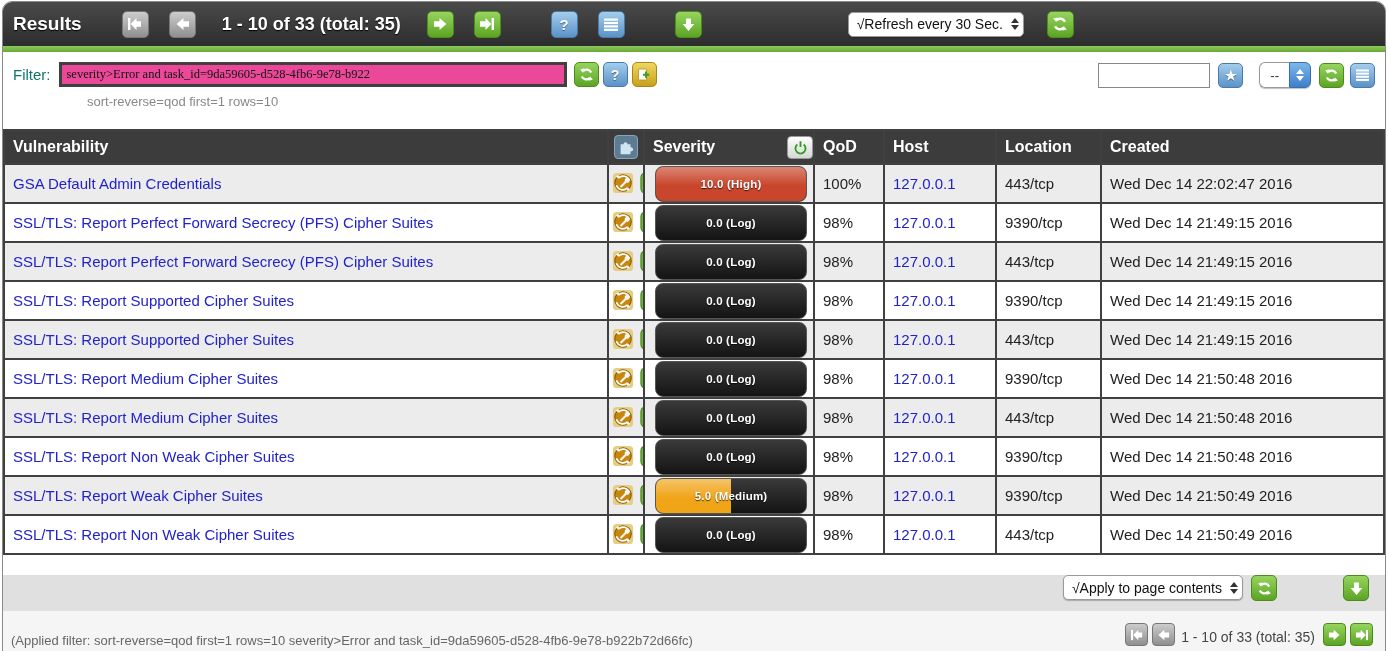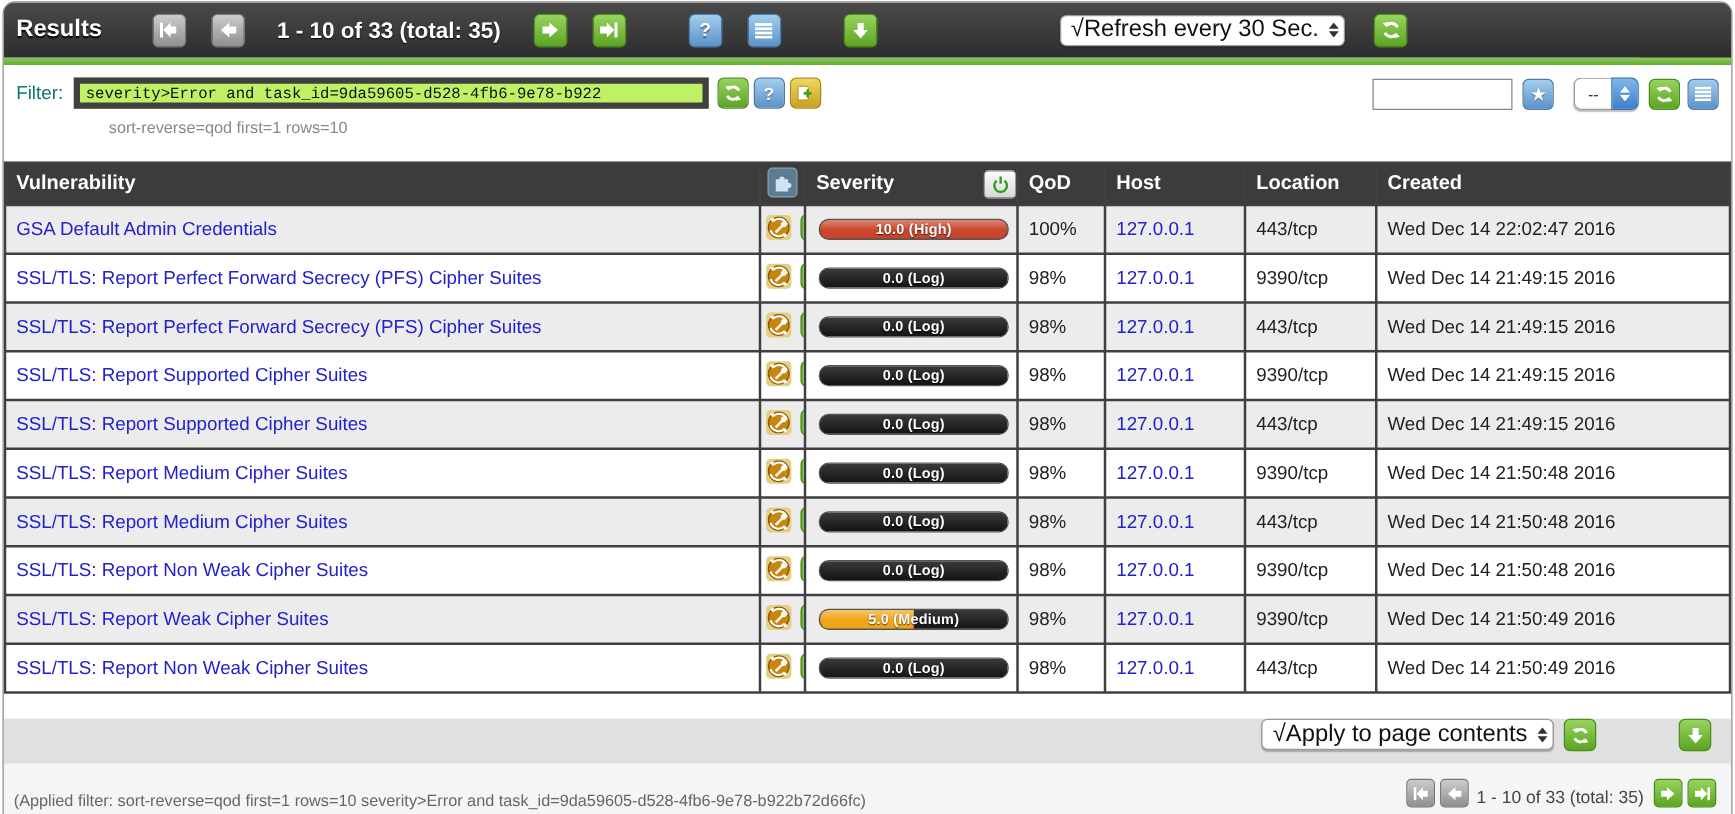--- a/index.html
+++ b/index.html
@@ -24,32 +24,32 @@
   .btn.gray  { background:linear-gradient(#cccccc,#8f8f8f); border:1px solid #777; }
   .btn.green { background:linear-gradient(#97d45e,#5ca424); border:1px solid #4c8c1d; }
   .btn.blue  { background:linear-gradient(#a3cdec,#5b92c9); border:1px solid #4a7ba8; }
   .btn.small { width:23px; height:23px; border-radius:4px; }
   .btn .q { color:#fff; font-weight:bold; font-size:15px; text-shadow:0 1px 1px rgba(0,0,0,.4); }
   .gap { width:14px; flex:none; }
   
   .sel {
     background:#fff; border:1px solid #9a9a9a; border-radius:5px; height:25px;
     display:inline-flex; align-items:center; padding:0 4px 0 8px; cursor:pointer;
-    font-size:19px; color:#111; box-shadow:0 1px 1px rgba(0,0,0,.25);
+    font-size:14px; color:#111; box-shadow:0 1px 1px rgba(0,0,0,.25);
   }
   .sel .arrows { margin-left:8px; display:flex; flex-direction:column; align-items:center; gap:2px; }
   .tri-up    { width:0; height:0; border-left:4px solid transparent; border-right:4px solid transparent; border-bottom:5px solid #333; }
   .tri-down  { width:0; height:0; border-left:4px solid transparent; border-right:4px solid transparent; border-top:5px solid #333; }
   
   .filterbar { background:#fff; padding:10px 8px 4px 8px; height:77px; position:relative; }
   .filter-row { display:flex; align-items:center; }
   .filter-label { font-size:15px; color:#0f766e; margin:0 8px 0 2px; }
   .filter-input {
-    width:508px; height:25px; border:5px solid #404040; font-size:12.5px; padding:0 5px;
-    font-family:Liberation Mono, monospace; color:#111; background:#bef264;
+    width:508px; height:25px; border:3px solid #404040; font-size:12.5px; padding:0 5px;
+    font-family:Liberation Serif, serif; color:#111; background:#ec4899;
   }
   .filter-subtext { color:#888; font-size:13px; margin:7px 0 0 76px; }
   .filter-right { position:absolute; right:8px; top:10px; display:flex; align-items:center; }
   .saved-input { width:112px; height:25px; border:1px solid #888; font-size:12.5px; padding:0 5px; margin-right:6px; }
   .mini-sel { display:inline-flex; height:26px; margin:0 6px 0 14px; cursor:pointer; box-shadow:0 1px 1px rgba(0,0,0,.25); border-radius:6px; }
   .mini-sel .txt {
     background:#fff; border:1px solid #9a9a9a; border-right:none; border-radius:6px 0 0 6px;
     display:flex; align-items:center; padding:0 10px; font-size:13px; color:#333;
   }
   .mini-sel .blue-part {
@@ -68,21 +68,21 @@
   }
   th.sev-th { padding-right:0; }
   .sev-th-inner { display:flex; align-items:center; justify-content:space-between; }
   td { height:37px; font-size:15px; color:#222; padding:0 8px; white-space:nowrap; overflow:hidden; }
   tr.odd td { background:#ececec; }
   tr.even td { background:#ffffff; }
   a.vuln-link, a.host-link { color:#2222cc; text-decoration:none; cursor:pointer; }
   td.c-sol-td { padding:0 2px; text-align:center; }
   
   .sev-bar {
-    position:relative; width:152px; height:17px; border-radius:8px; overflow:hidden;
+    position:relative; width:152px; height:36px; border-radius:8px; overflow:hidden;
     background:linear-gradient(#3a3a3a,#141414); border:1px solid #555; margin-left:2px;
   }
   .sev-fill { position:absolute; left:0; top:0; bottom:0; background:#c9452b; }
   .sev-fill:after { content:""; position:absolute; inset:0; background:linear-gradient(rgba(255,255,255,.35),rgba(255,255,255,0) 55%); }
   .sev-label {
     position:absolute; inset:0; display:flex; align-items:center; justify-content:center;
     color:#fff; font-size:11.5px; font-weight:bold; text-shadow:0 1px 1px rgba(0,0,0,.7); letter-spacing:.2px;
   }
   
   .hdr-icon-btn { width:24px; height:24px; border-radius:4px; display:inline-flex; align-items:center; justify-content:center; cursor:pointer; }

